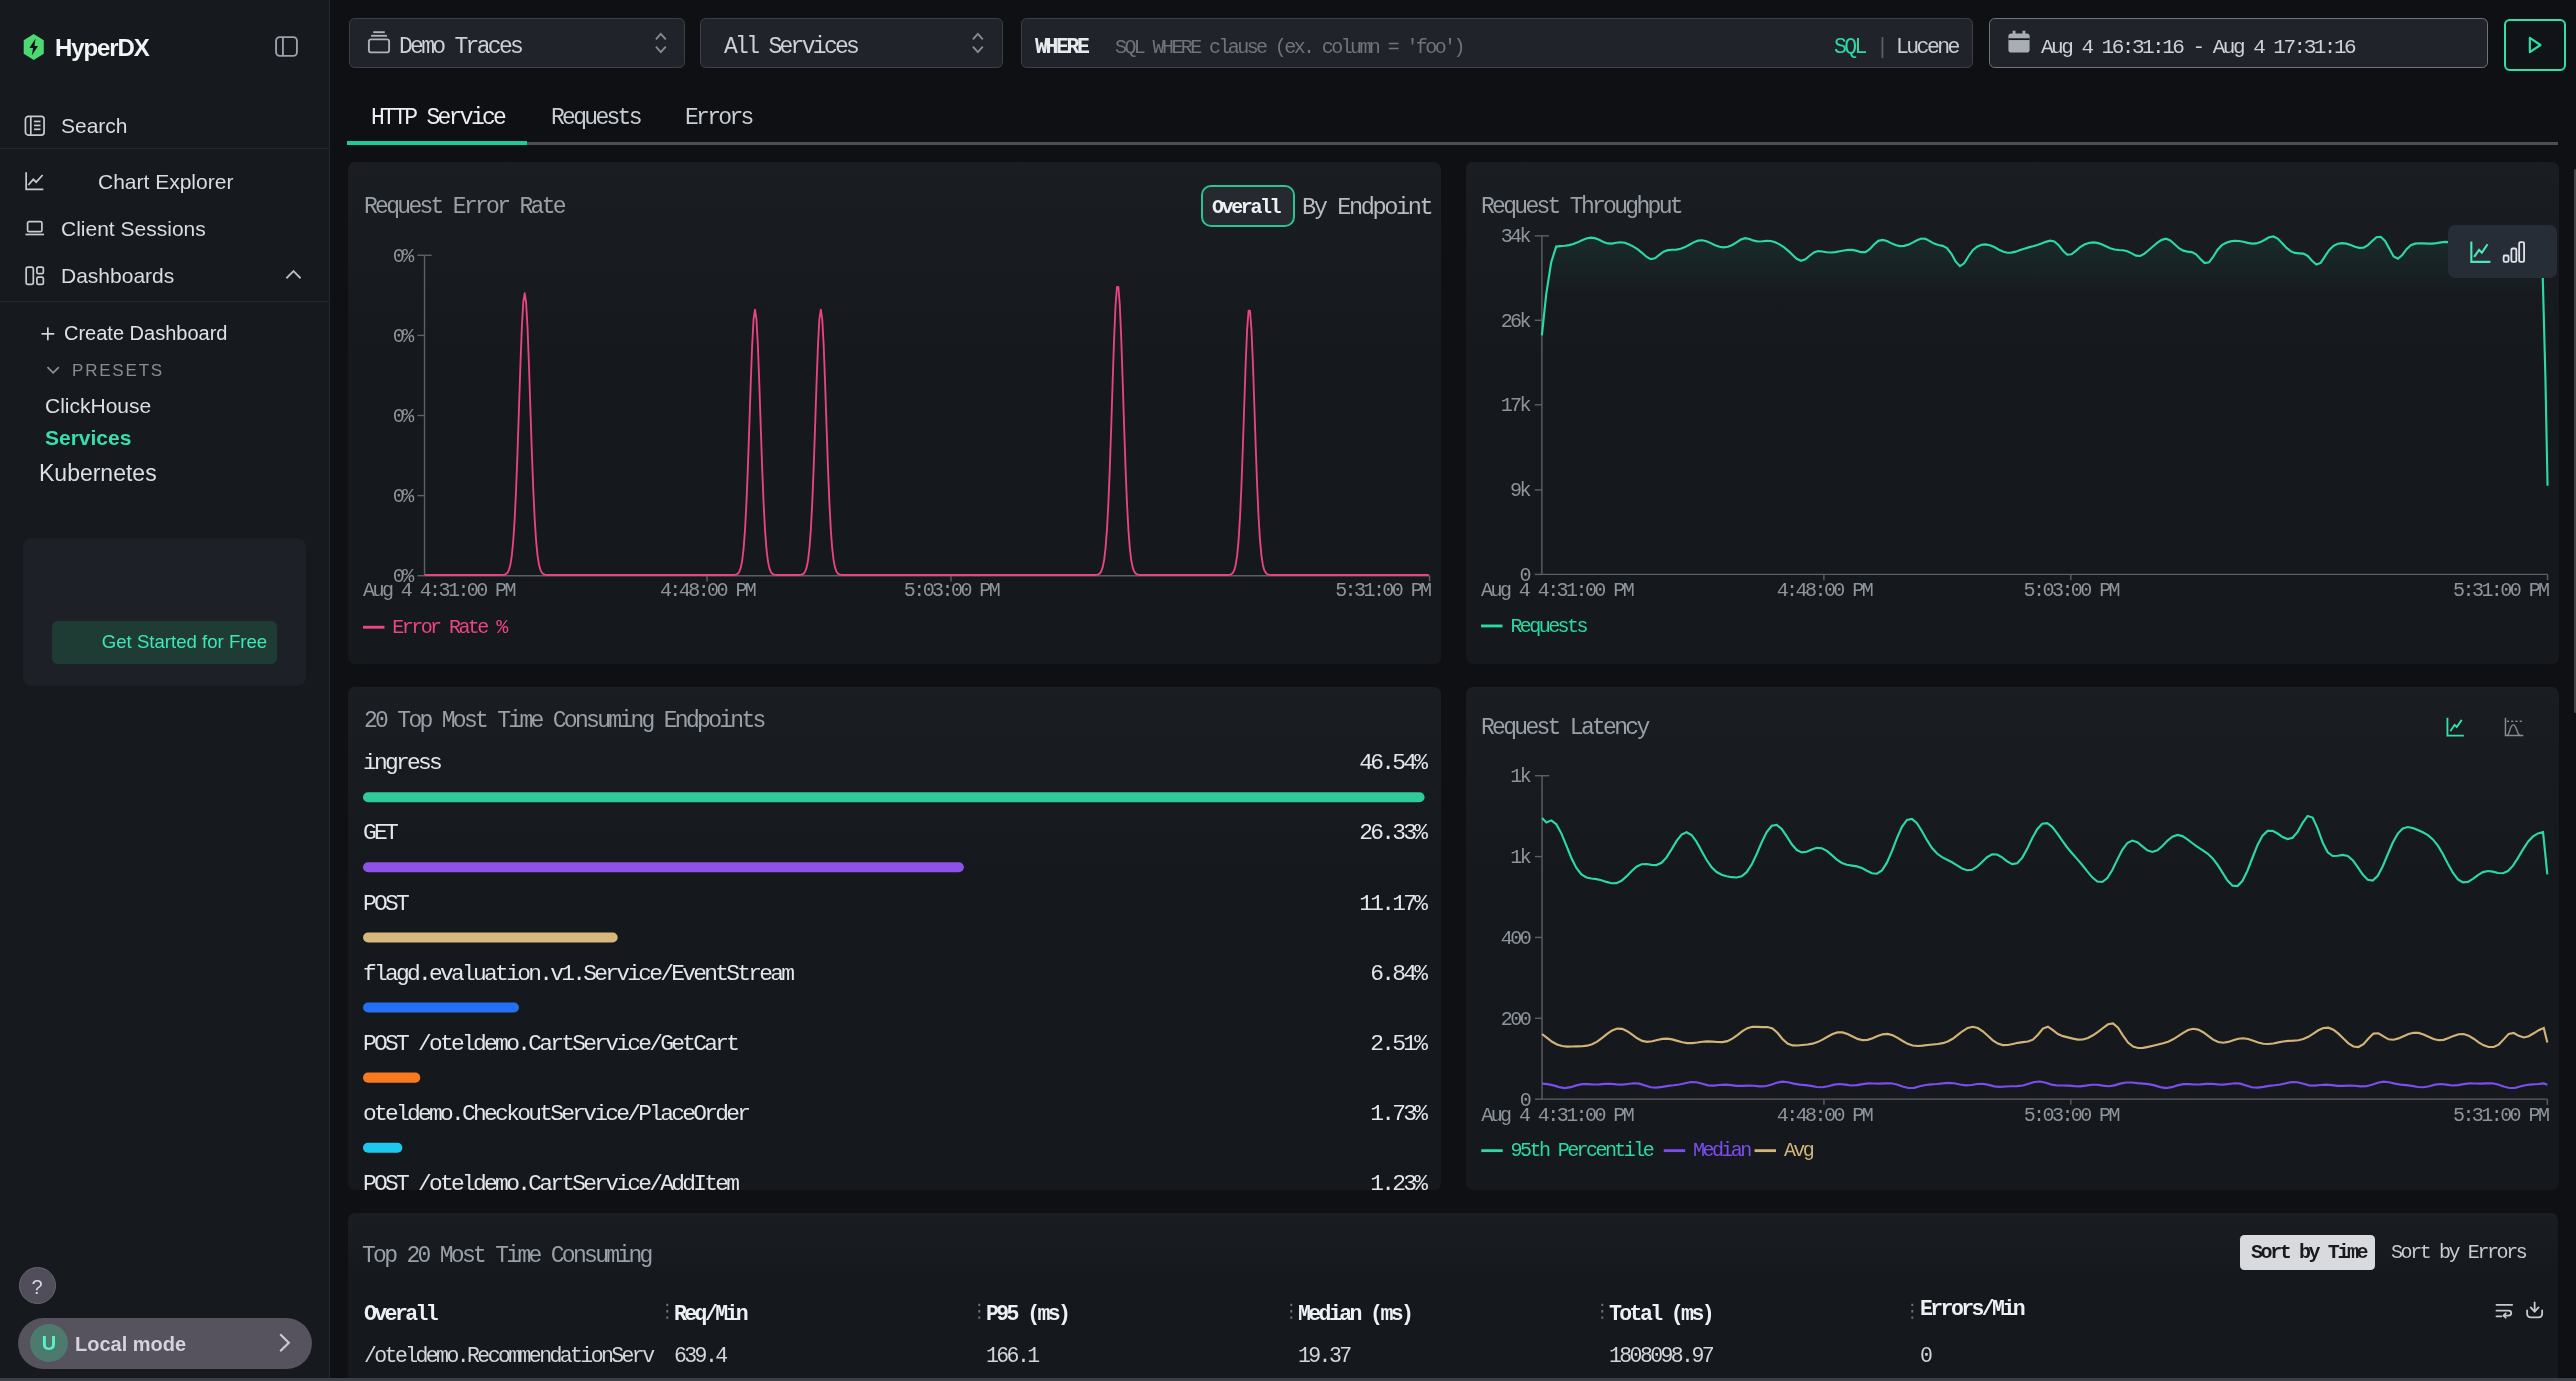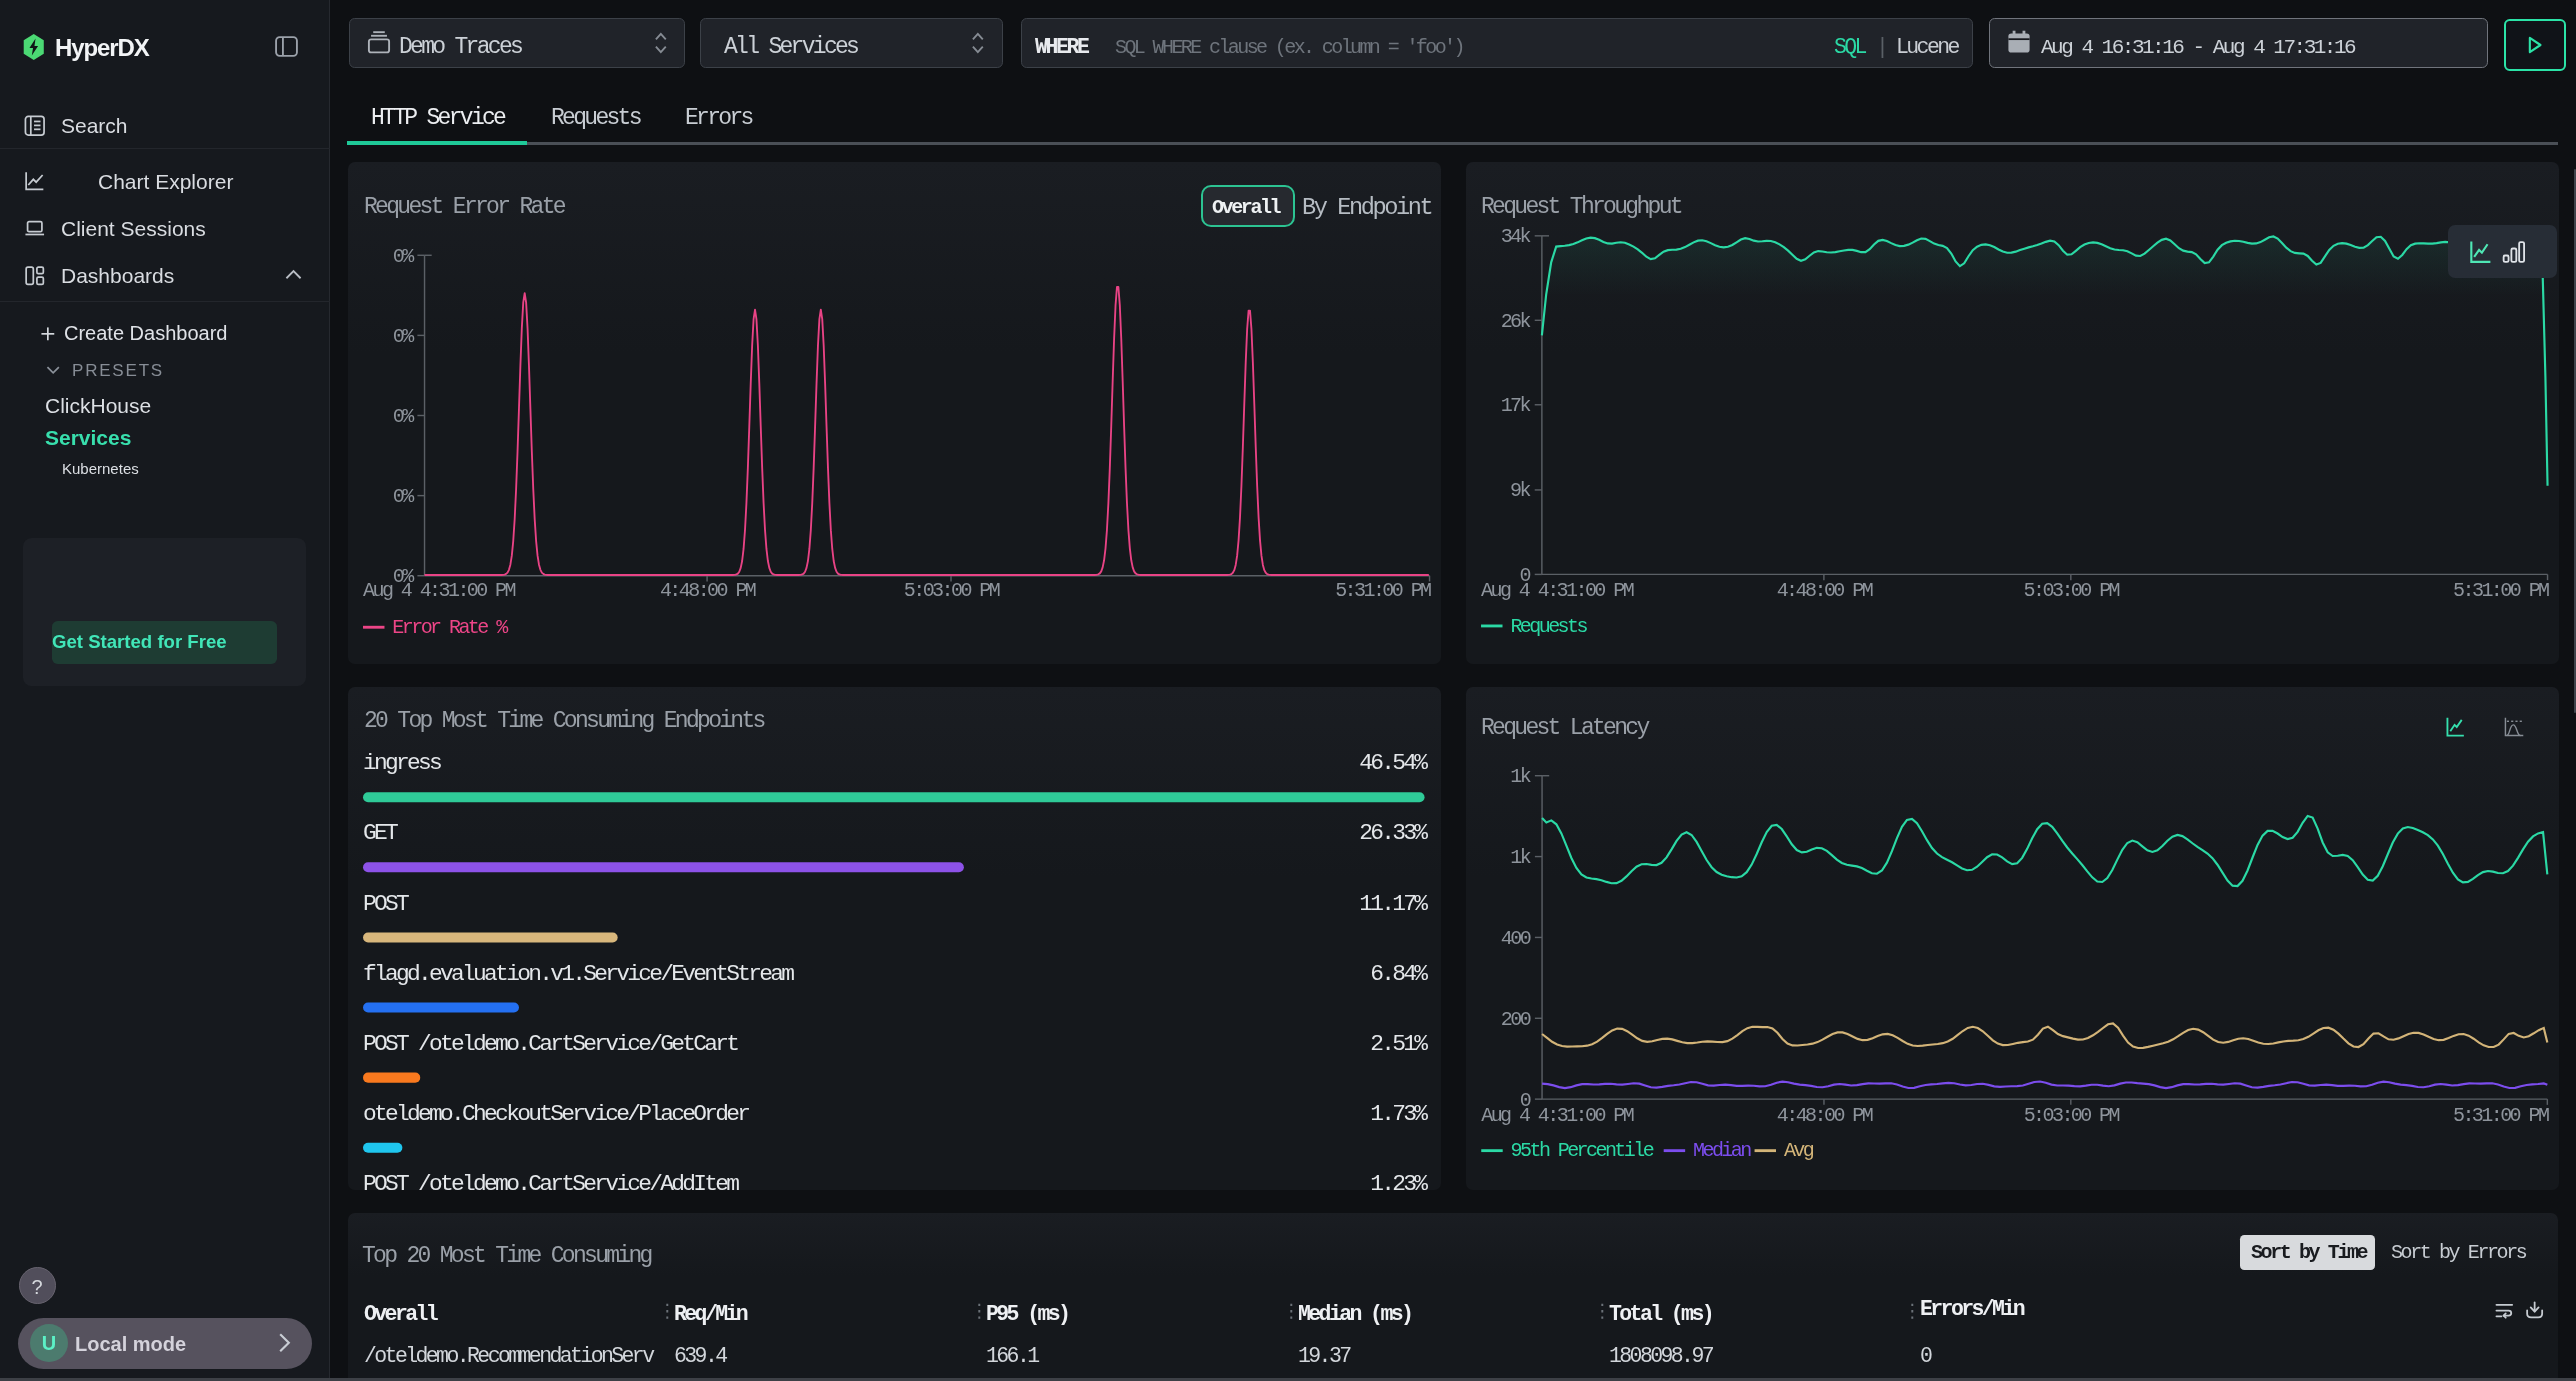--- a/index.html
+++ b/index.html
@@ -69,25 +69,25 @@
   </svg>
   <div class="abs navtext" style="left:64px;top:322px;font-size:20px;color:#dfe2e7;">Create Dashboard</div>
 
   <svg class="abs" style="left:46px;top:365px" width="14.3" height="10" viewBox="0 0 20 14" fill="none" stroke="#8b919a" stroke-width="2.4">
     <polyline points="2,3 10,11 18,3"></polyline>
   </svg>
   <div class="abs sans" style="left:72px;top:361px;font-size:17px;letter-spacing:1.8px;color:#878d96;">PRESETS</div>
 
   <div class="abs navtext" style="left:45px;top:394px;font-size:21px;color:#dcdfe4;">ClickHouse</div>
   <div class="abs navtext" style="left:45px;top:426px;font-size:21px;color:#38dfad;font-weight:bold;">Services</div>
-  <div class="abs navtext" style="left:62px;top:460px;font-size:15px;color:#dcdfe4;">Kubernetes</div>
+  <div class="abs navtext" style="left:39px;top:460px;font-size:23px;color:#dcdfe4;">Kubernetes</div>
 
   <div class="abs" style="left:23px;top:538px;width:283px;height:148px;border-radius:8.6px;background:#1d2026;"></div>
   <div class="abs" style="left:52px;top:621px;width:225px;height:43px;border-radius:5.7px;background:#1e3c33;"></div>
-  <div class="abs sans" style="left:52px;top:631px;width:265px;font-size:18.6px;font-weight:bold;color:#41e6b8;">Get Started for Free</div>
+  <div class="abs sans" style="left:52px;top:631px;width:265px;text-align:center;font-size:18.6px;font-weight:normal;color:#41e6b8;">Get Started for Free</div>
 
   <div class="abs" style="left:18.6px;top:1267px;width:37px;height:37px;border-radius:50%;background:#514e5b;border:1.4px solid #67636f;"></div>
   <div class="abs sans" style="left:18.6px;top:1276px;width:37px;text-align:center;font-size:20px;color:#d5d8dd;">?</div>
 
   <div class="abs" style="left:18px;top:1318px;width:294px;height:51px;border-radius:26px;background:#56525e;"></div>
   <div class="abs" style="left:30px;top:1324px;width:38px;height:38px;border-radius:50%;background:#4c7b6e;"></div>
   <div class="abs sans" style="left:30px;top:1332px;width:38px;text-align:center;font-size:20px;font-weight:bold;color:#5cf0c6;">U</div>
   <div class="abs sans" style="left:75px;top:1333px;font-size:20px;font-weight:bold;color:#d4d2db;">Local mode</div>
   <svg class="abs" style="left:278px;top:1332px" width="13" height="21.5" viewBox="0 0 18 30" fill="none" stroke="#c9cdd4" stroke-width="3">
     <polyline points="3,3 15,15 3,27"></polyline>

